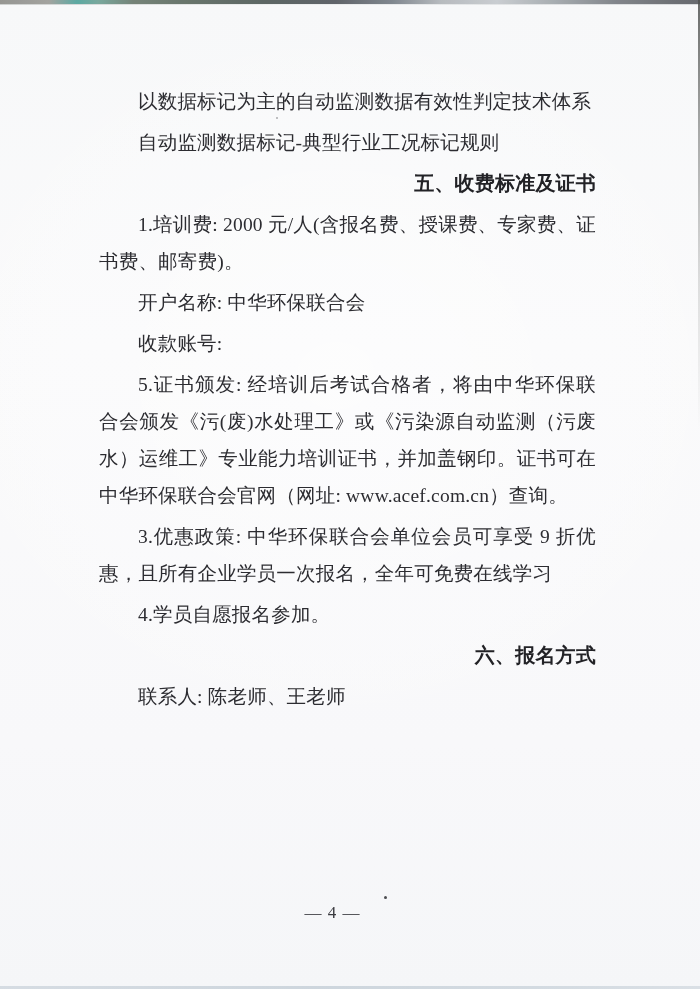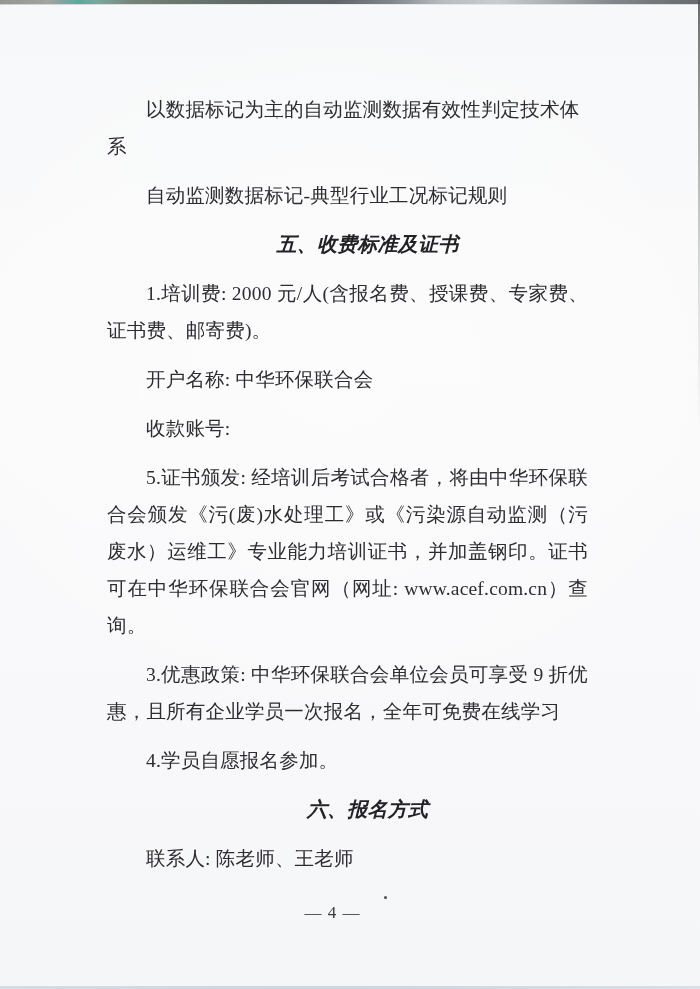--- a/index.html
+++ b/index.html
@@ -68,40 +68,39 @@
     position: absolute;
     left: 95px;
     top: 79px;
     width: 505px;
     font-size: 19.5px;
     line-height: 37px;
     text-align: justify;
     letter-spacing: 0.2px;
   }
   .doc-body p, .doc-body h2 {
-    margin: 12px;
+    margin: 4px;
     padding: 0;
   }
   .line {
     text-indent: 2em;
     text-align: left;
     white-space: pre-wrap;
   }
   .para {
     text-indent: 2em;
     font-family: Liberation Serif, serif;
   }
   .heading {
     font-size: 20px;
     line-height: 37px;
     font-weight: bold;
     text-indent: 2em;
-    text-align: center;
+    text-align: right;
     color: #222226;
-    font-style: italic;
   }
   .page-number {
     position: absolute;
     left: 0;
     top: 901px;
     width: 665px;
     text-align: center;
     font-size: 17px;
     line-height: 24px;
     color: #3a3a3f;

